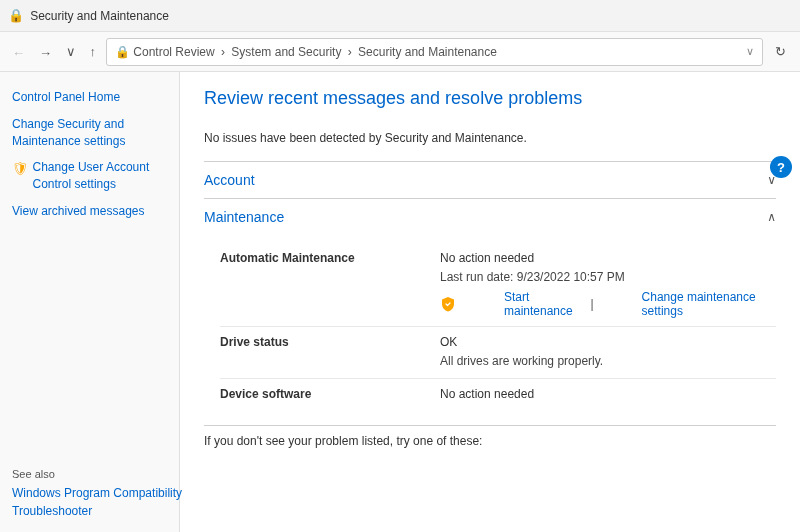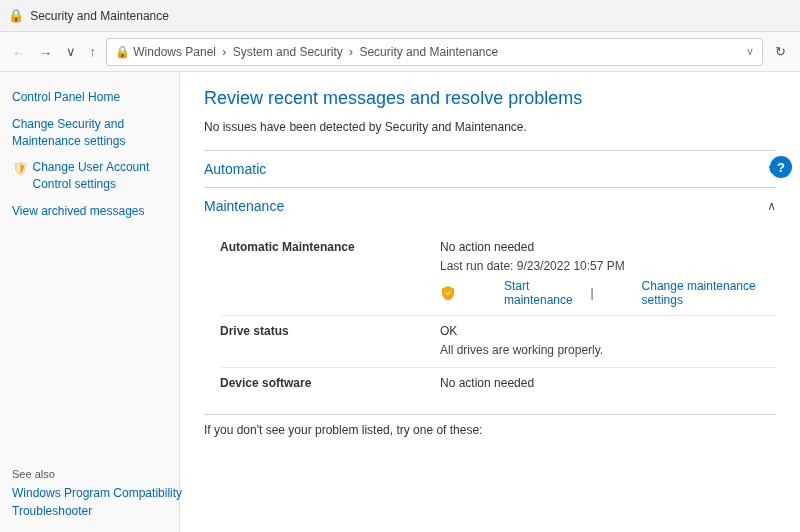--- a/index.html
+++ b/index.html
@@ -108,21 +108,21 @@
       flex: 1;
       padding: 16px 24px;
       overflow-y: auto;
       position: relative;
     }
 
     .page-title {
       font-size: 18px;
       color: #0066cc;
       font-weight: 300;
-      margin-bottom: 11px;
+      margin-bottom: 22px;
     }
     .page-subtitle {
       font-size: 12px;
       color: #333;
       margin-bottom: 16px;
     }
 
     
     .section-header {
       display: flex;
@@ -239,21 +239,21 @@
   <span class="title-bar-text">Security and Maintenance</span>
 </div>
 
 <div class="address-bar">
   <button class="nav-btn disabled">←</button>
   <button class="nav-btn">→</button>
   <button class="nav-btn">∨</button>
   <button class="nav-btn">↑</button>
   <div class="address-field">
     <span class="address-breadcrumb">
-      🔒 <span>Windows Panel</span> <span class="breadcrumb-arrow">›</span>
+      🔒 <span>Control Review</span> <span class="breadcrumb-arrow">›</span>
       <span>System and Security</span> <span class="breadcrumb-arrow">›</span>
       <span>Security and Maintenance</span>
     </span>
     <span style="margin-left:auto;color:#888;font-size:11px;">∨</span>
   </div>
   <button class="refresh-btn">↻</button>
 </div>
 
 <div class="main-layout">
 
@@ -273,21 +273,21 @@
   </div>
 
   <div class="content">
 
     <div class="help-btn">?</div>
 
     <div class="page-title">Review recent messages and resolve problems</div>
     <div class="page-subtitle">No issues have been detected by Security and Maintenance.</div>
 
     <div class="section-header">
-      <span class="section-header-title">Automatic</span>
+      <span class="section-header-title">Account</span>
       <span class="chevron">∨</span>
     </div>
 
     <div class="section-header">
       <span class="section-header-title">Maintenance</span>
       <span class="chevron">∧</span>
     </div>
 
     <div class="maintenance-content">
 

